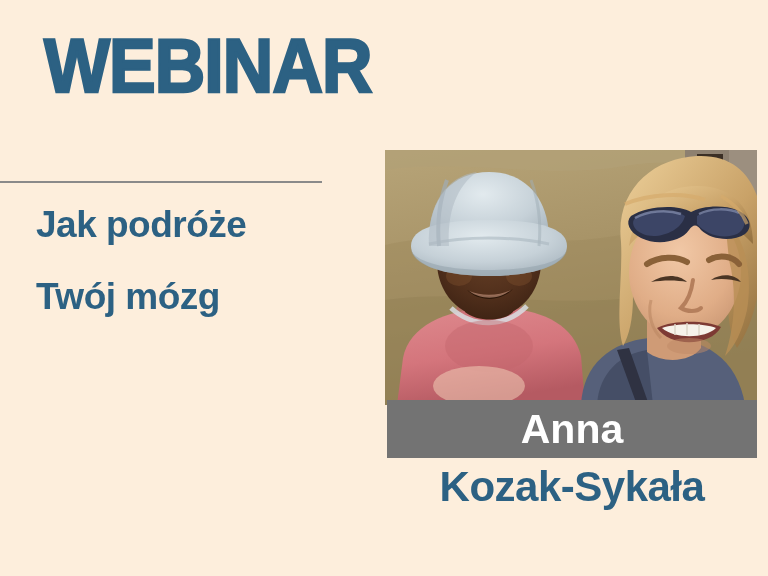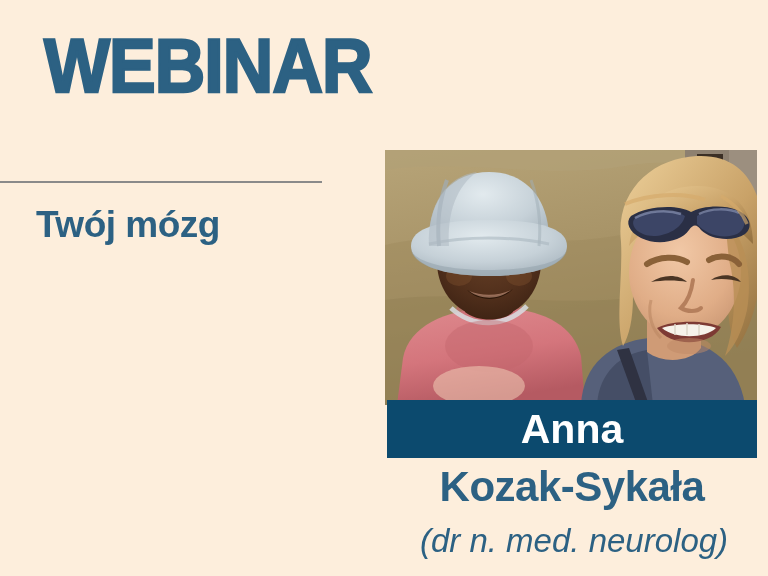--- a/index.html
+++ b/index.html
@@ -75,21 +75,21 @@
   }
   .photo svg { display: block; }
 
   
   .name-band {
     position: absolute;
     left: 387px;
     top: 400px;
     width: 370px;
     height: 58px;
-    background: #0c4a6e;
+    background: #737373;
     display: flex;
     align-items: center;
     justify-content: center;
   }
   .name-band .first-name {
     color: #ffffff;
     font-weight: 700;
     font-size: 41px;
     line-height: 1;
     letter-spacing: 0px;
@@ -122,20 +122,21 @@
 </head>
 <body>
 
 <div id="poster">
 
   <div class="headline">WEBINAR</div>
 
   <div class="divider"></div>
 
   <div class="subtitle">
+    <span class="line">Jak podróże</span>
     <span class="line">Twój mózg</span>
   </div>
 
   <div class="photo">
     <svg width="372" height="255" viewBox="0 0 372 255" xmlns="http://www.w3.org/2000/svg">
       <defs>
         <linearGradient id="ground" x1="0" y1="0" x2="0.25" y2="1">
           <stop offset="0%" stop-color="#b7a478"></stop>
           <stop offset="45%" stop-color="#a89468"></stop>
           <stop offset="100%" stop-color="#8e7c52"></stop>
@@ -264,15 +265,14 @@
       </g>
     </svg>
   </div>
 
   <div class="name-band">
     <span class="first-name">Anna</span>
   </div>
 
   <div class="surname">Kozak-Sykała</div>
 
-  <div class="credentials">(dr n. med. neurolog)</div>
 
 </div>
 
 </body></html>

